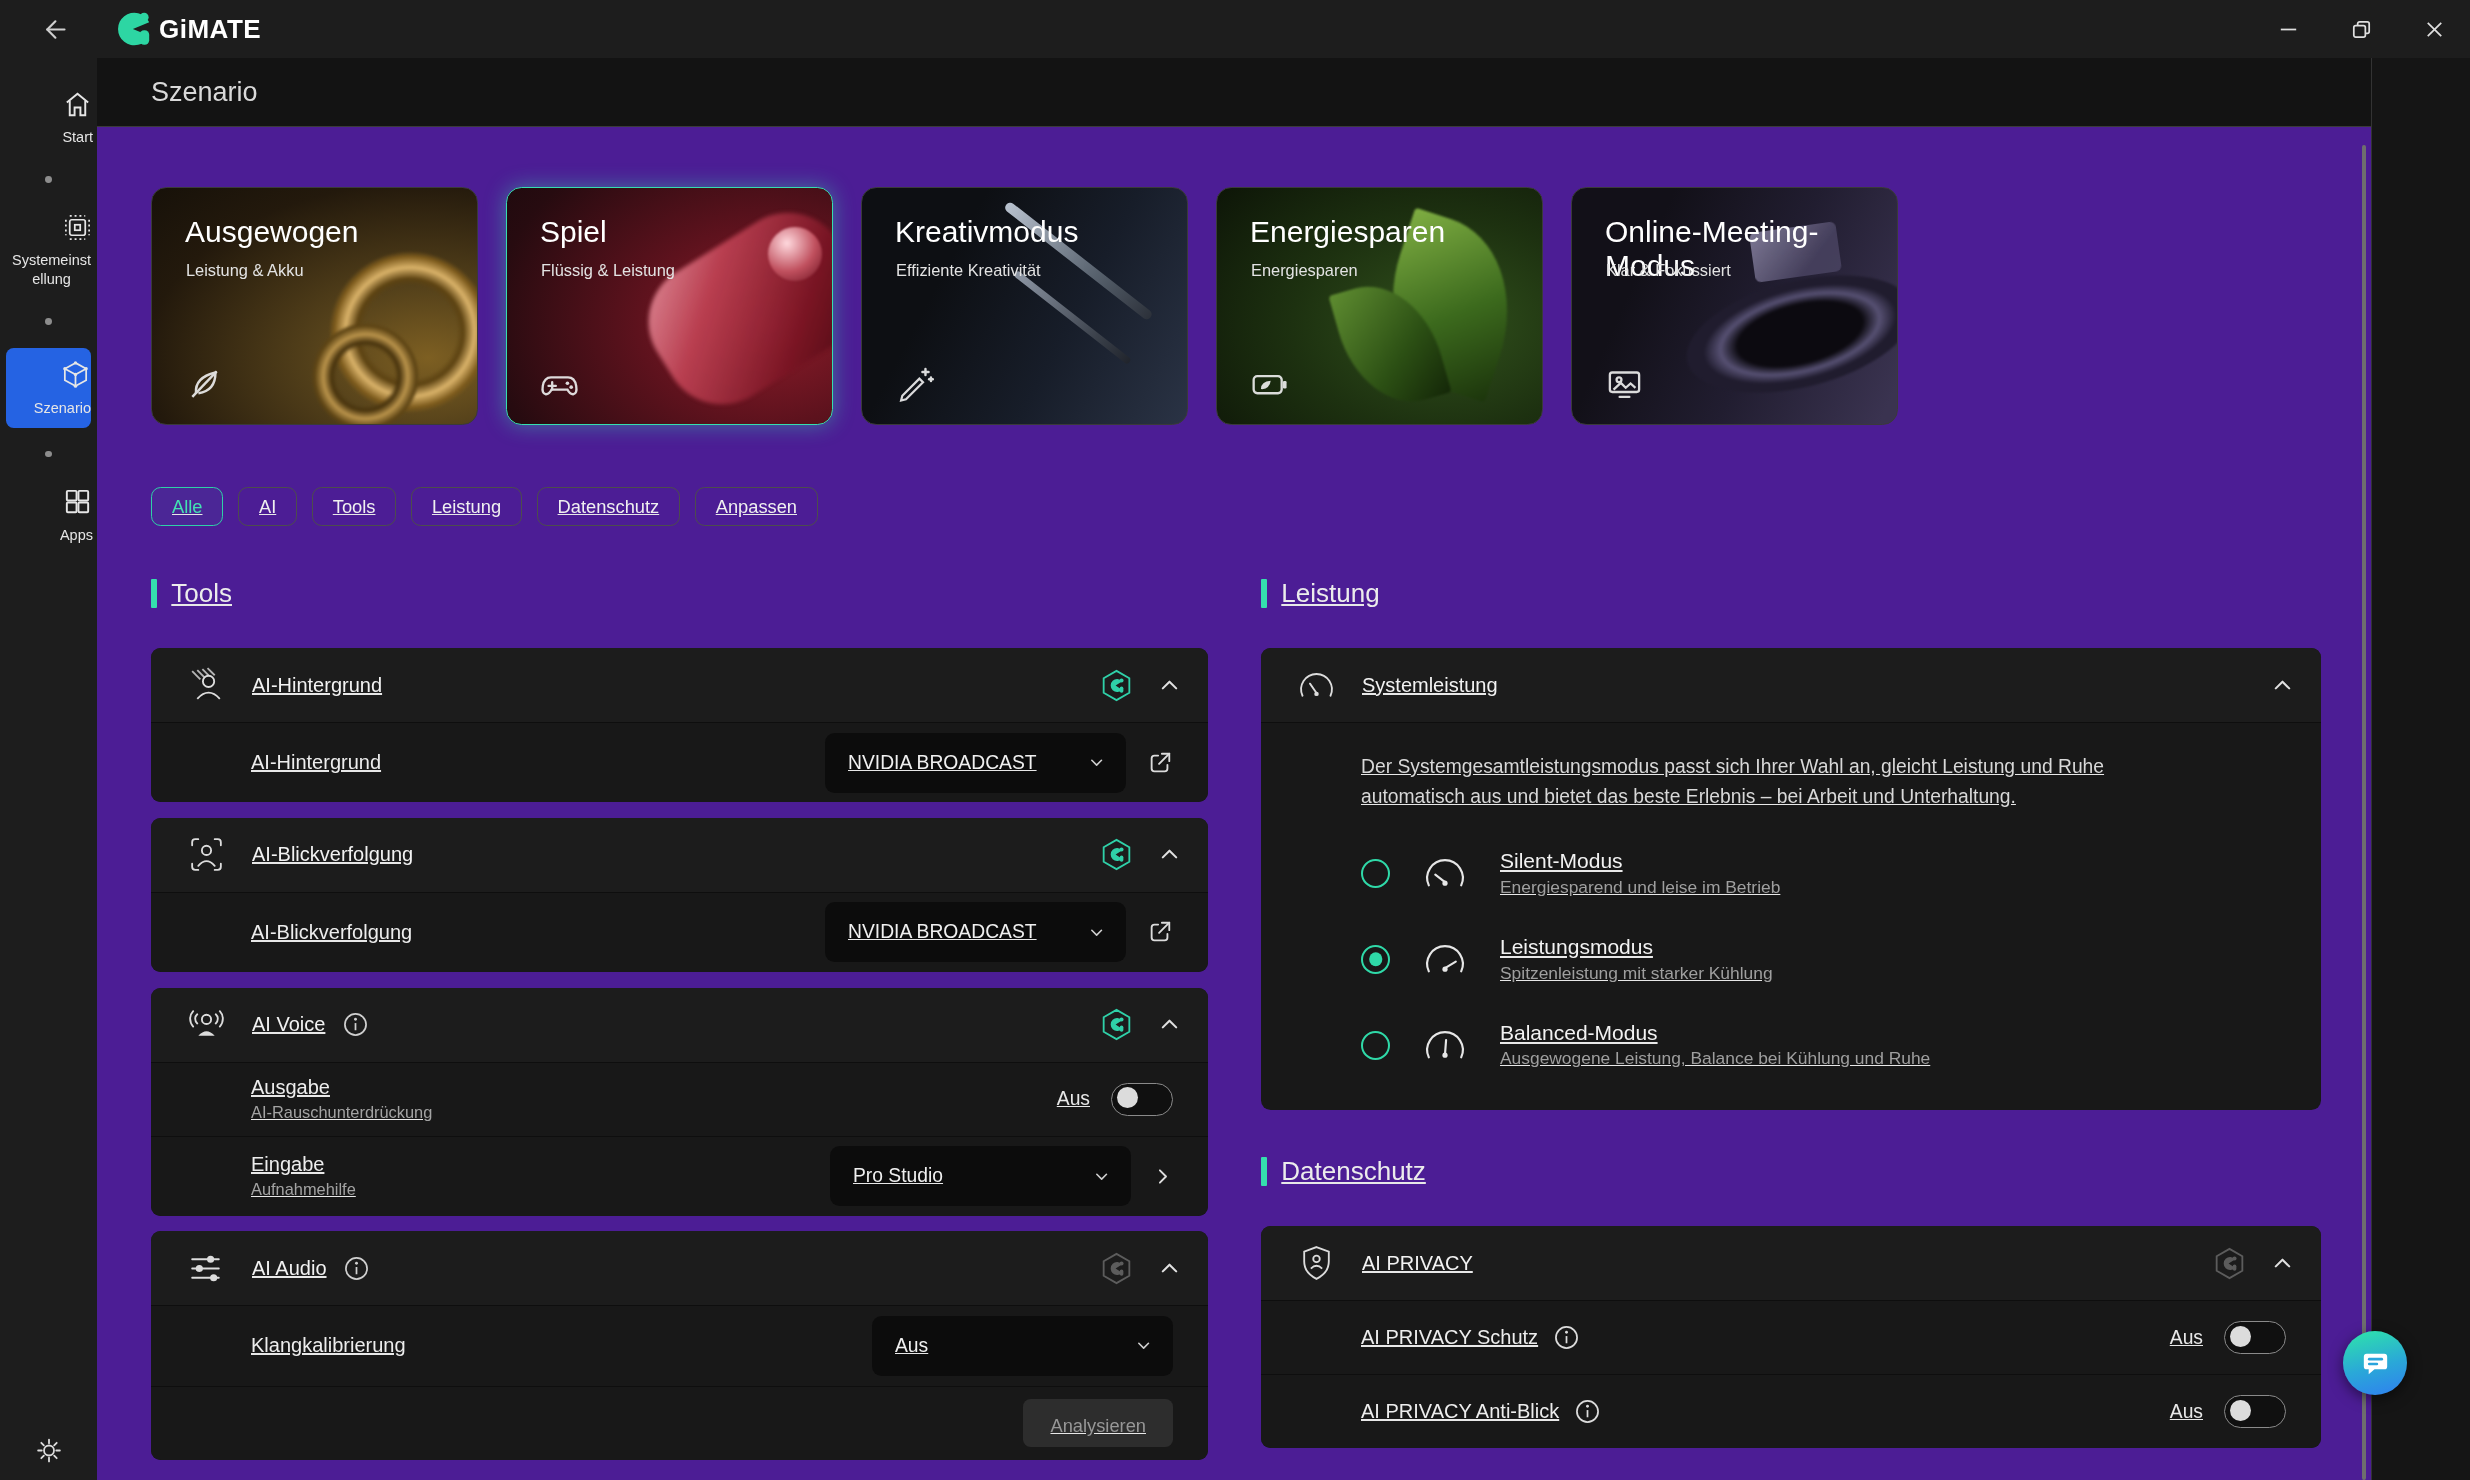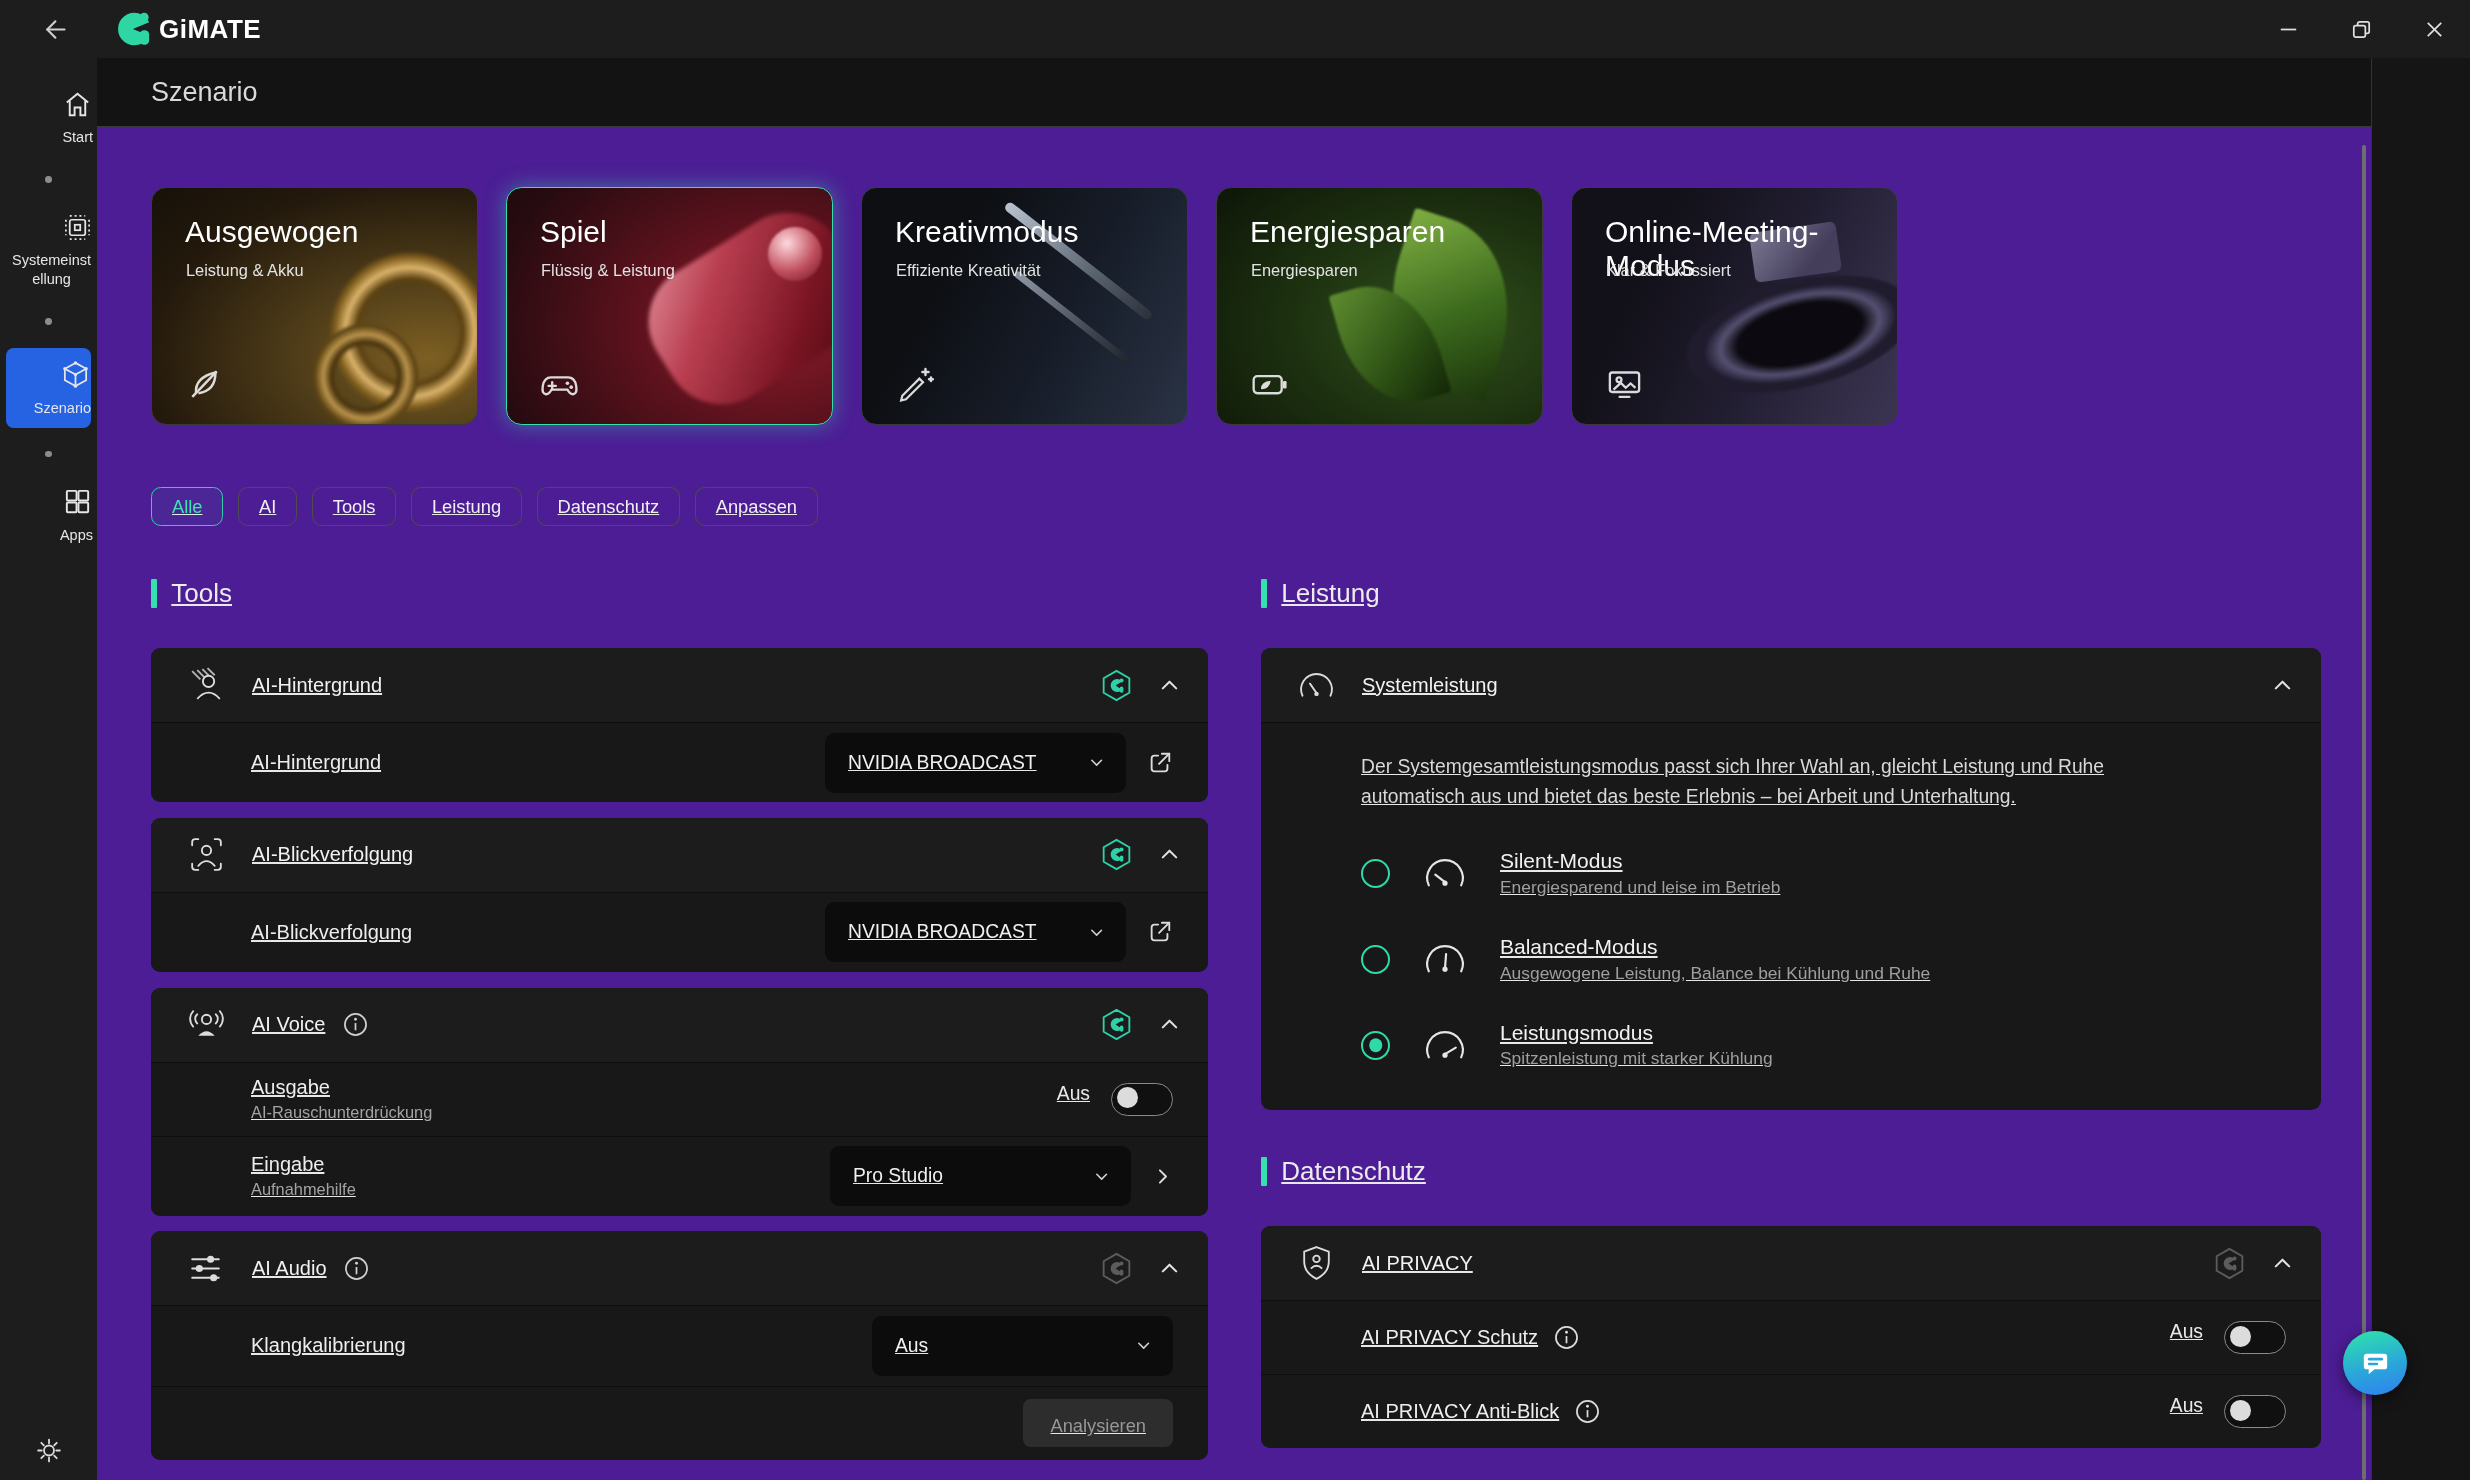--- a/index.html
+++ b/index.html
@@ -99,21 +99,21 @@
   .info-btn{margin-left:17.4px;color:#cfcfcf;}
   .header-right{margin-left:auto;display:flex;align-items:center;gap:25px;}
   .gbadge{width:33px;height:33px;color:#2fd0a8;}
   .gbadge.muted{color:#5c5c5c;}
   .chev{width:23px;height:23px;color:#e0e0e0;}
   .panel-row{min-height:74px;display:flex;align-items:center;background:#181818;
              border-top:1.9px solid #0e0e0e;padding:9.7px 35px 9.7px 100px;box-sizing:border-box;}
   .row-text{display:flex;flex-direction:column;gap:3.9px;}
   .row-label{font-size:20px;color:#ededed;display:flex;align-items:center;gap:15.4px;}
   .row-sub{font-size:16.4px;color:#a3a3a3;}
-  .row-right{margin-left:auto;display:flex;gap:21px;}
+  .row-right{margin-left:auto;display:flex;align-items:center;gap:21px;}
   .dropdown{min-width:301px;height:60px;background:#0c0c0c;border-radius:9.7px;display:flex;align-items:center;
             justify-content:space-between;padding:0 19.3px 0 23px;box-sizing:border-box;font-size:19.3px;color:#f0f0f0;}
   .dd-chev{width:19.3px;height:19.3px;color:#cfcfcf;}
   .state-label{font-size:19.3px;color:#e8e8e8;}
   .toggle{width:62px;height:33px;border:1.9px solid #8a8a8a;border-radius:17.4px;background:#101010;
           position:relative;flex:none;}
   .toggle .knob{position:absolute;left:4.8px;top:3.9px;width:21px;height:21px;border-radius:50%;background:#dcdcdc;}
   .action-row{justify-content:flex-end;}
   .ghost-btn{height:48px;padding:16px 27px;background:#2d2d2d;border-radius:7.7px;color:#979797;font-size:18.3px;}
 
@@ -574,42 +574,42 @@
                     <line x1="22" y1="27" x2="13" y2="20"></line>
                     <circle cx="22" cy="28" r="2.4" fill="currentColor" stroke="none"></circle>
                 </svg>
                 <div class="mode-text">
                   <span class="mode-name">Silent-Modus</span>
                   <span class="mode-desc">Energiesparend und leise im Betrieb</span>
                 </div>
               </div>
 
               <div class="mode-row">
+                <span class="radio checked"></span>
+                <svg class="gauge" viewBox="0 0 44 38" fill="none" stroke="currentColor" stroke-width="2" stroke-linecap="round">
+                  <path d="M7 30 A16.5 16.5 0 1 1 37 30"></path>
+                    <line x1="22" y1="27" x2="32" y2="21"></line>
+                    <circle cx="22" cy="28" r="2.4" fill="currentColor" stroke="none"></circle>
+                </svg>
+                <div class="mode-text">
+                  <span class="mode-name">Leistungsmodus</span>
+                  <span class="mode-desc">Spitzenleistung mit starker Kühlung</span>
+                </div>
+              </div>
+
+              <div class="mode-row">
                 <span class="radio"></span>
                 <svg class="gauge" viewBox="0 0 44 38" fill="none" stroke="currentColor" stroke-width="2" stroke-linecap="round">
                   <path d="M7 30 A16.5 16.5 0 1 1 37 30"></path>
                     <line x1="22" y1="27" x2="23" y2="14"></line>
                     <circle cx="22" cy="28" r="2.4" fill="currentColor" stroke="none"></circle>
                 </svg>
                 <div class="mode-text">
                   <span class="mode-name">Balanced-Modus</span>
                   <span class="mode-desc">Ausgewogene Leistung, Balance bei Kühlung und Ruhe</span>
-                </div>
-              </div>
-
-              <div class="mode-row">
-                <span class="radio checked"></span>
-                <svg class="gauge" viewBox="0 0 44 38" fill="none" stroke="currentColor" stroke-width="2" stroke-linecap="round">
-                  <path d="M7 30 A16.5 16.5 0 1 1 37 30"></path>
-                    <line x1="22" y1="27" x2="32" y2="21"></line>
-                    <circle cx="22" cy="28" r="2.4" fill="currentColor" stroke="none"></circle>
-                </svg>
-                <div class="mode-text">
-                  <span class="mode-name">Leistungsmodus</span>
-                  <span class="mode-desc">Spitzenleistung mit starker Kühlung</span>
                 </div>
               </div>
             </div>
           </div>
         </div>
 
         <div class="section-gap">
           <div class="section-head">
             <span class="bar"></span>
             <h2>Datenschutz</h2>

